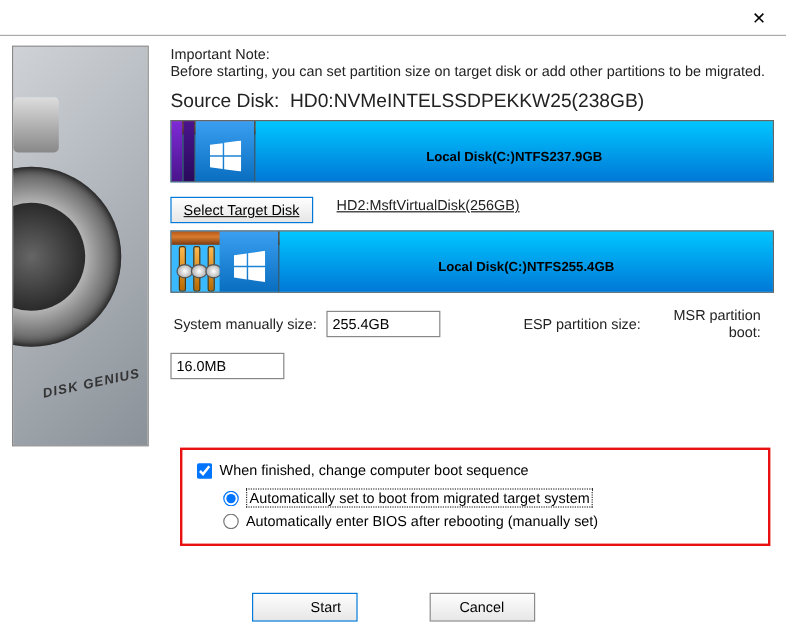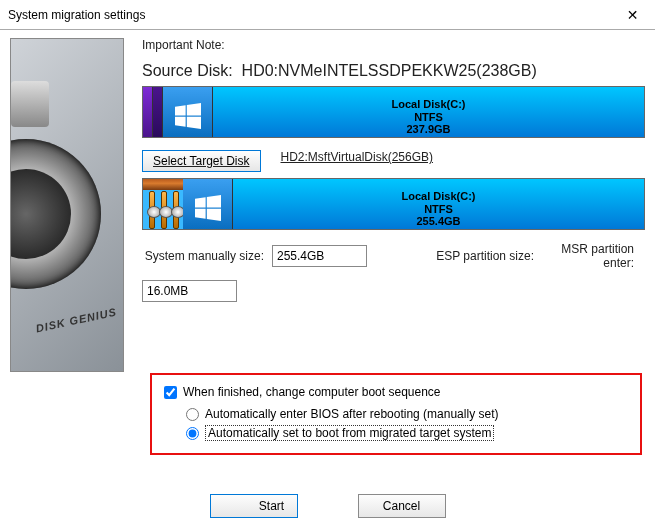--- a/index.html
+++ b/index.html
@@ -10,32 +10,32 @@
 
 .main { display: flex; padding: 8px 10px 0 10px; }
 
 .sidebar-img { width: 114px; height: 334px; background: linear-gradient(135deg,#cfd3d8,#8a9198); position: relative; overflow: hidden; border:1px solid #888; }
 .sidebar-img .platter { position:absolute; width:150px; height:150px; border-radius:50%; background: radial-gradient(circle,#eee 0%,#bbb 40%,#555 70%,#222 85%,#444 100%); left:-60px; top:100px; box-shadow:0 0 8px #000 inset; }
 .sidebar-img .platter::after{content:"";position:absolute;inset:30px;border-radius:50%;background:radial-gradient(circle,#666,#111);}
 .sidebar-img .motor{position:absolute;width:38px;height:46px;background:linear-gradient(#ddd,#888);left:0;top:42px;border-radius:4px;}
 .sidebar-img .label{position:absolute;left:24px;bottom:45px;font-size:11px;font-weight:bold;font-style:italic;color:#333;transform:rotate(-12deg);letter-spacing:1px;}
 
 .content { flex:1; padding-left: 18px; font-size: 12px; color:#222; }
-.note-title { font-size: 12px; margin-bottom: 10px; }
+.note-title { font-size: 12px; }
 .note-body { font-size: 12px; margin-bottom: 10px; }
 .source-line { font-size: 16px; margin-bottom: 6px; }
 
 .disk-bar { height: 52px; display:flex; border:1px solid #666; margin-bottom:12px; background:#3ab9ff; position:relative; }
 .disk-bar .cap { width:100%; height:11px; position:absolute; top:0; left:0; background:linear-gradient(#b85a1d,#d97b2e 40%,#7a3a10); }
 .disk-bar .seg { position:relative; height:100%; display:flex; align-items:center; justify-content:center; }
 .seg-esp { width:10px; background:linear-gradient(#7e2bd6,#4a148c); border-right:1px solid #333;}
 .seg-msr { width:10px; background:linear-gradient(#4a148c,#2a0a5c); border-right:1px solid #333;}
 .seg-win { width:50px; background:linear-gradient(#3a9ff0,#0a6ec0); border-right:1px solid #333; display:flex;align-items:center;justify-content:center;}
 .seg-win svg{width:26px;height:26px;fill:#fff;margin-top:8px;}
-.seg-main { flex:1; background:linear-gradient(#00c6ff,#0078d7); display:flex; flex-direction:column; align-items:center; justify-content:center; padding-top:10px;}
+.seg-main { flex:1; background:linear-gradient(#00c6ff,#0078d7); display:flex; align-items:center; justify-content:center; padding-top:10px;}
 .seg-main .l{font-size:11px;font-weight:bold;color:#000;line-height:1.15;}
 
 .target-row { display:flex; align-items:flex-start; gap:20px; margin-bottom:6px;text-decoration:underline;}
 .btn-target { height:22px; padding:0 10px; font-size:12px; background:linear-gradient(#fefefe,#e6e6e6); border:1px solid #0078d7; cursor:pointer; }
 .handle { position:absolute; top:12px; width:6px; height:38px; background:linear-gradient(#ffb84d,#b86a00); border:1px solid #5a3400; border-radius:2px; cursor:ew-resize;}
 .handle.h1{left:6px;} .handle.h2{left:18px;} .handle.h3{left:30px;}
 .handle::after{content:"";position:absolute;top:14px;left:-3px;width:12px;height:10px;background:radial-gradient(circle,#fff,#999);border-radius:50%;border:1px solid #555;}
 
 .size-grid { display:grid; grid-template-columns: 130px 100px 60px 110px 100px; row-gap:10px; align-items:center; font-size:12px; margin-top:4px;}
 .size-grid input { width:95px; height:22px; font-size:12px; padding:0 4px; border:1px solid #888; background:#fff;}
@@ -48,33 +48,33 @@
 input[type=checkbox],input[type=radio]{ width:13px;height:13px; }
 
 .footer { position:absolute; left:0; bottom:10px; width:100%; display:flex; justify-content:center; gap:60px;}
 .footer button { width:88px; height:24px; font-size:12px; background:linear-gradient(#fdfdfd,#e7e7e7); border:1px solid #8a8a8a; cursor:pointer;}
 .footer button.primary{ border:1px solid #0078d7;padding-left:36px;}
 </style>
 </head>
 <body>
 
 <div class="title-bar">
-  <span>System migration settings</span>
   <span class="close">✕</span>
 </div>
 
 <div class="main">
   <div class="sidebar-img">
     <div class="motor"></div>
     <div class="platter"></div>
     <div class="label">DISK GENIUS</div>
   </div>
 
   <div class="content">
     <div class="note-title">Important Note:</div>
+    <div class="note-body">Before starting, you can set partition size on target disk or add other partitions to be migrated.</div>
     <div class="source-line">
       <span>Source Disk:</span>&nbsp;&nbsp;<span>HD0:NVMeINTELSSDPEKKW25(238GB)</span>
     </div>
 
     <div class="disk-bar">
       <div class="cap"></div>
       <div class="seg seg-esp"></div>
       <div class="seg seg-msr"></div>
       <div class="seg seg-win">
         <svg viewBox="0 0 24 24">
@@ -110,40 +110,40 @@
         <div class="l">255.4GB</div>
       </div>
     </div>
 
     <div class="size-grid">
       <span class="rlabel">System manually size:</span>
       <input value="255.4GB" style="">
       <span></span>
       <span class="rlabel">ESP partition size:</span>
 
-      <span class="rlabel">MSR partition enter:</span>
+      <span class="rlabel">MSR partition boot:</span>
       <input value="16.0MB" style="">
       <span></span>
         <span></span>
         <span></span>
     </div>
   </div>
 </div>
 
 <div class="highlight-box">
   <div class="check-row">
     <input type="checkbox" checked="" style="">
     <label>When finished, change computer boot sequence</label>
   </div>
+  <div class="radio-row sel">
+    <input type="radio" name="b" checked="" style="">
+    <label>Automatically set to boot from migrated target system</label>
+  </div>
   <div class="radio-row">
     <input type="radio" name="b" style="">
     <label>Automatically enter BIOS after rebooting (manually set)</label>
-  </div>
-  <div class="radio-row sel">
-    <input type="radio" name="b" checked="" style="">
-    <label>Automatically set to boot from migrated target system</label>
   </div>
 </div>
 
 <div class="footer">
   <button class="primary">Start</button>
   <button>Cancel</button>
 </div>
 
 </body></html>

